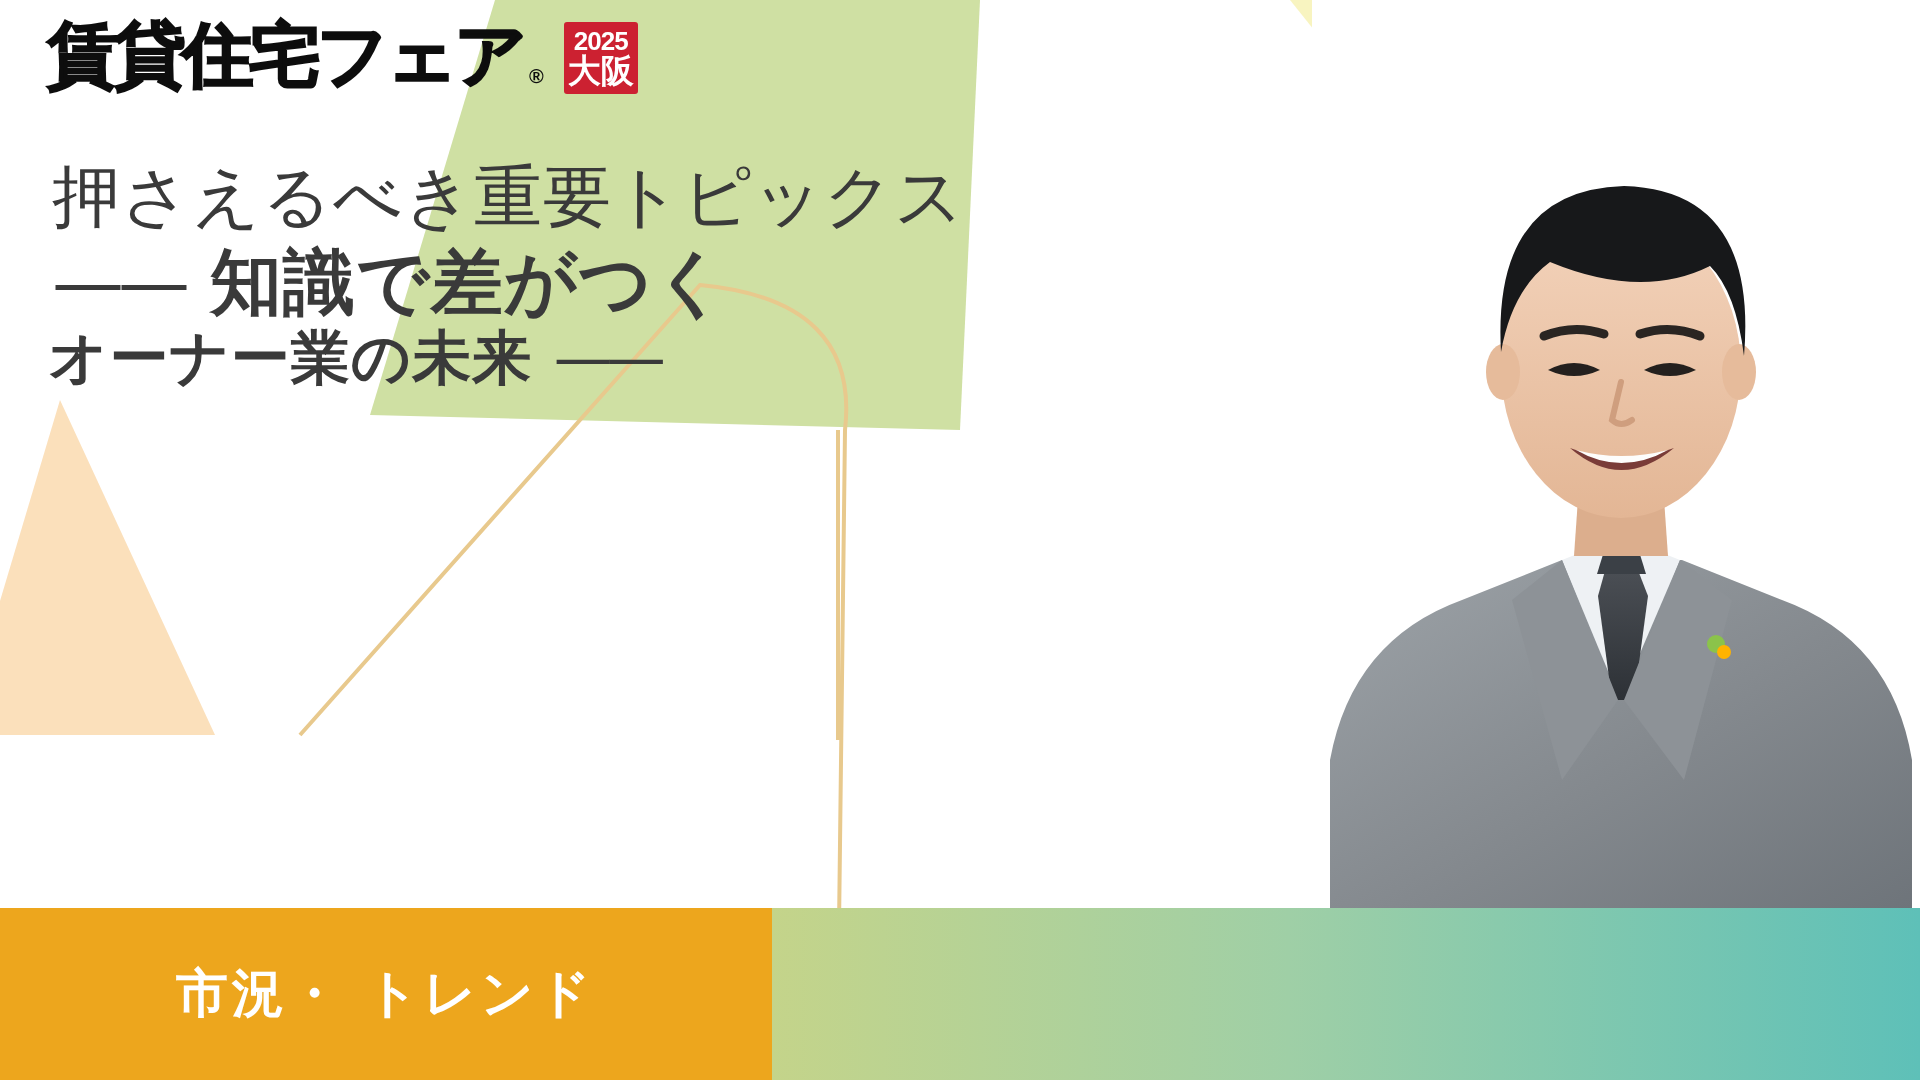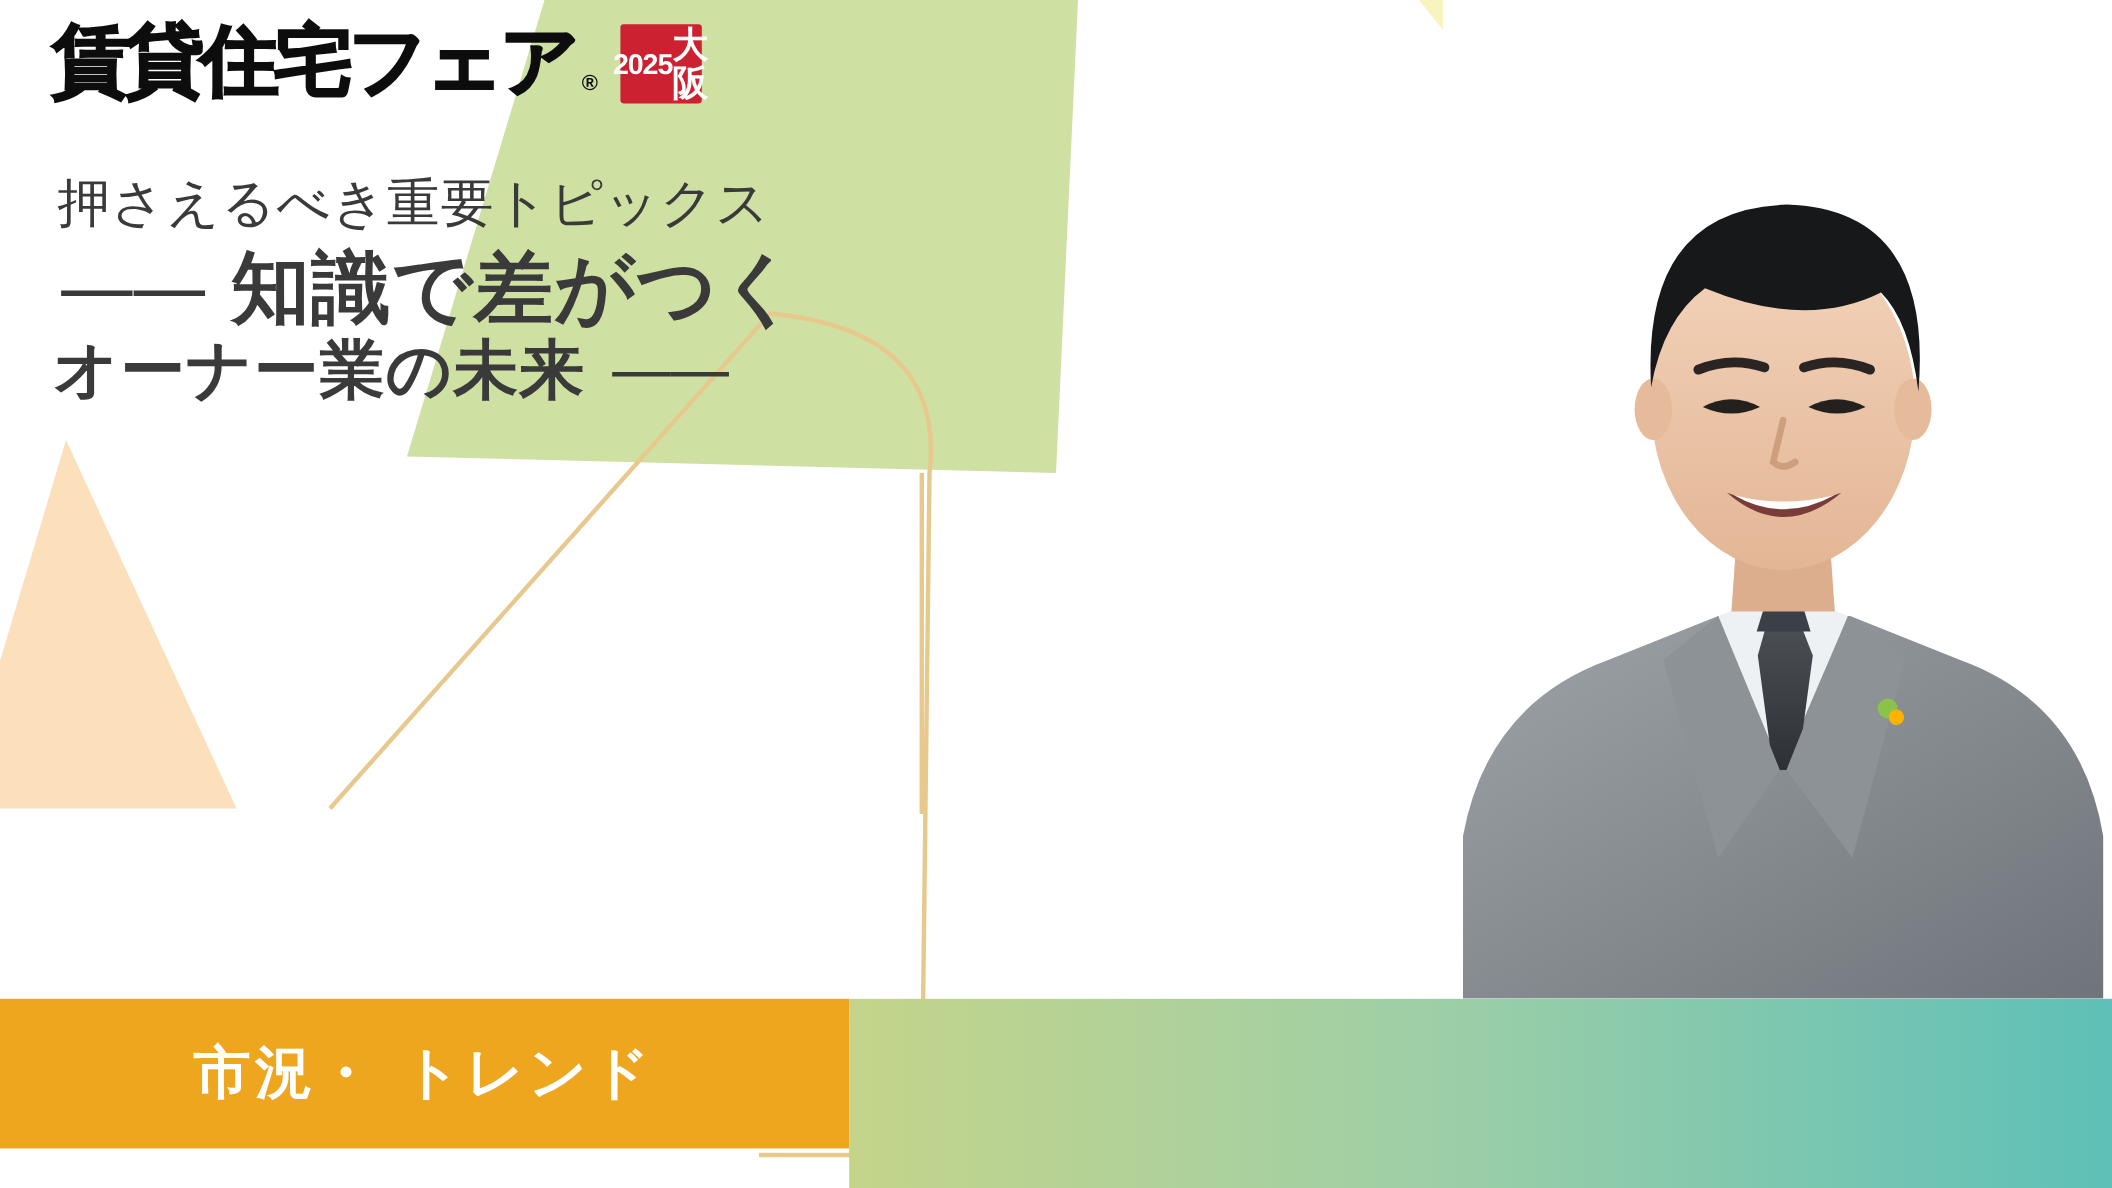--- a/index.html
+++ b/index.html
@@ -42,21 +42,21 @@
     transform:scaleX(1.02);
     white-space:nowrap;
   }
   #logo-reg {
     font-size:20px; font-weight:700; color:#0d0d0d;
     align-self:flex-end; margin-left:-4px; margin-bottom:6px;
   }
   #logo-badge {
     background:#cc2131;
     width:74px; height:72px;
-    display:flex; flex-direction:row;
+    display:flex; flex-direction:column;
     align-items:center; justify-content:center;
     border-radius:3px;
     margin-left:6px; margin-top:2px;
   }
   #logo-badge .y {
     color:#ffffff; font-weight:700; font-size:26px; line-height:1.02;
     letter-spacing:-1px;
   }
   #logo-badge .c {
     color:#ffffff; font-weight:700; font-size:33px; line-height:1.02;
@@ -67,21 +67,21 @@
   #title-block {
     position:absolute; left:52px; top:160px; z-index:30;
     color:#3a3a3a;
   }
   .tline {
     white-space:nowrap;
     font-family:"DejaVu Sans", sans-serif;
     color:#3a3a3a;
   }
   #t1 { font-size:68px; line-height:1.08; font-weight:400; letter-spacing:1px; }
-  #t2 { font-size:48px; line-height:1.08; font-weight:400; letter-spacing:1px; }
+  #t2 { font-size:68px; line-height:1.08; font-weight:400; letter-spacing:1px; }
   #t3 {
     font-size:72px; line-height:1.14; font-weight:700; letter-spacing:1px;
     margin-top:8px; 
   }
   #t4 {
     font-size:59px; line-height:1.14; font-weight:700; letter-spacing:1px;
     margin-left:-4px;
   }
   .dash { letter-spacing:-6px; font-weight:400; }
 
@@ -116,21 +116,21 @@
   #cap-org .sub { font-size:21px; margin-left:6px; }
   #cap-name { font-size:30px; line-height:1.25; margin-top:2px; }
   #cap-name .hon { font-size:20px; margin-left:2px; }
 
   
   #banner {
     position:absolute; left:0; bottom:0; width:1920px; height:172px;
     z-index:45; display:flex;
   }
   #banner-left {
-    width:772px; height:136px; background:#eda61d;
+    width:772px; height:172px; background:#eda61d;
     display:flex; align-items:center;
   }
   #banner-label {
     color:#ffffff; font-weight:700; font-size:52px;
     letter-spacing:4px; margin-left:176px;
     font-family:"DejaVu Sans", sans-serif; white-space:nowrap;
   }
   #banner-right {
     flex:1; height:172px;
     background:linear-gradient(90deg,#c4d48a 0%, #9fcfa6 45%, #5ec0b8 100%);

